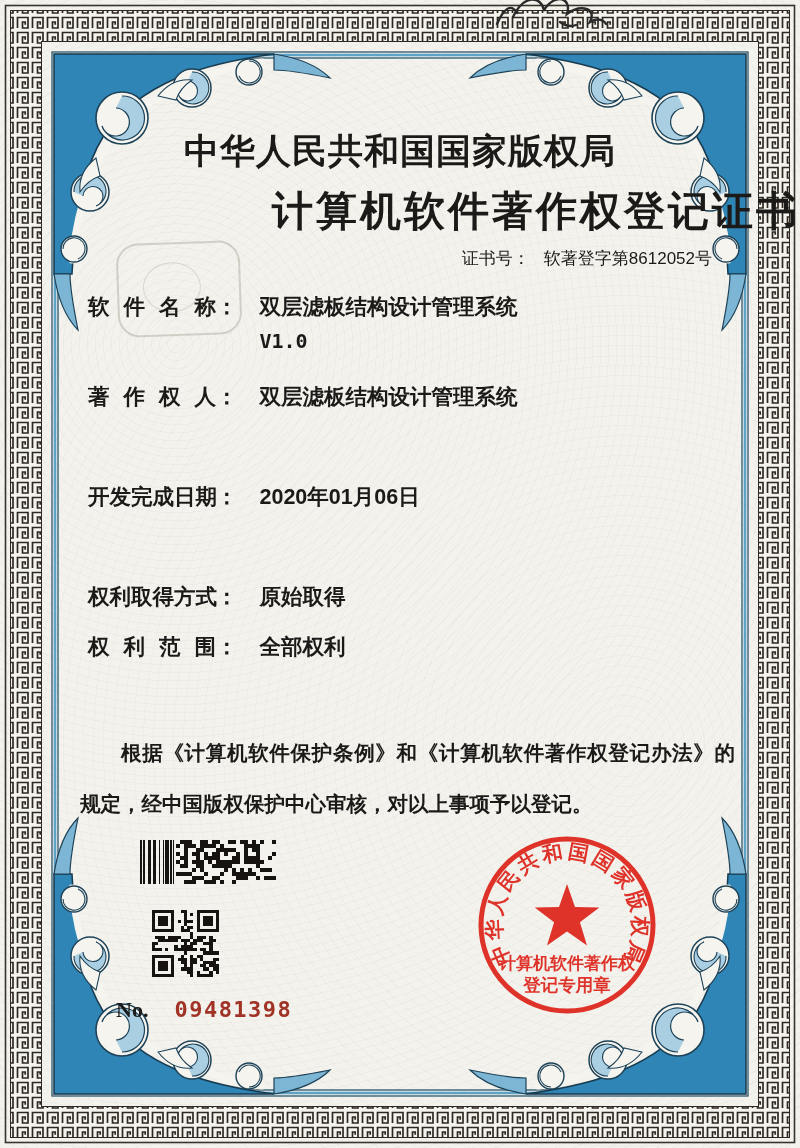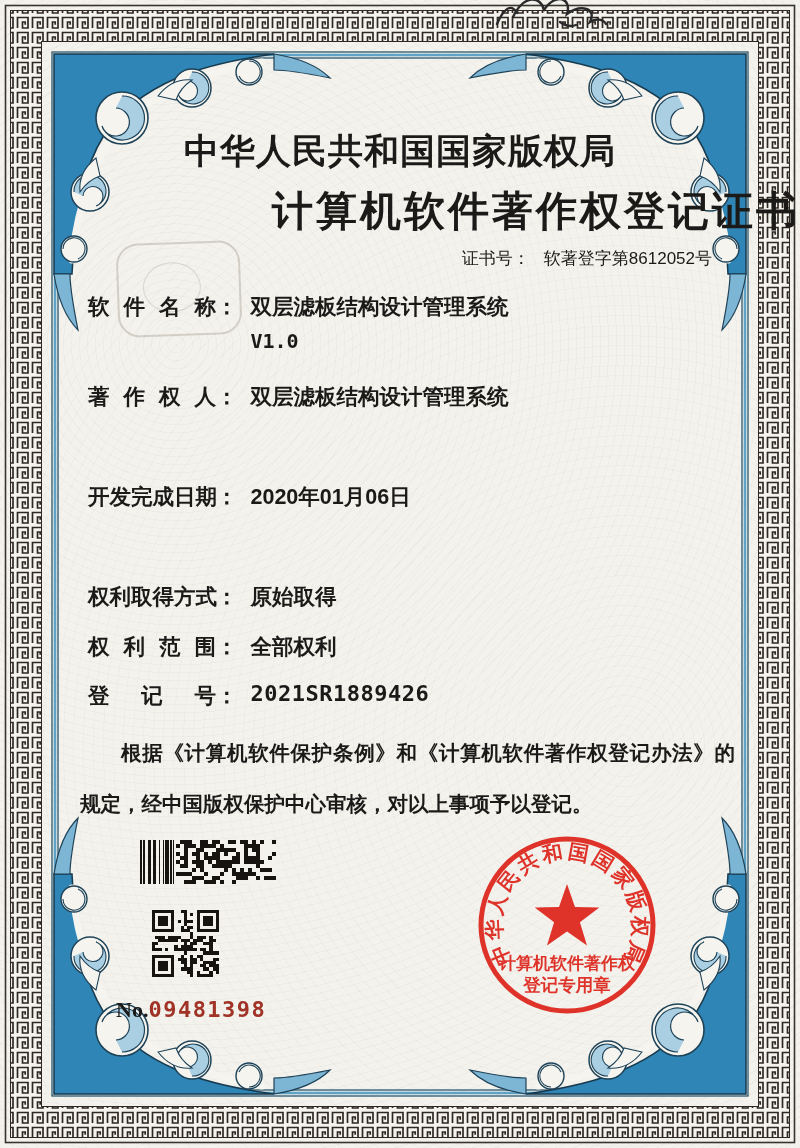--- a/index.html
+++ b/index.html
@@ -38,21 +38,21 @@
   }
   .certno-row{
     position:absolute;right:88px;top:247px;
     font-size:17px;font-weight:400;color:var(--ink);
   }
   .certno-row .certno-value{margin-left:14px}
 
   .frow{position:absolute;left:88px;color:var(--ink);font-size:21.5px;font-weight:700;white-space:nowrap}
   .frow .lab{display:inline-block;width:128px;text-align:justify;text-align-last:justify;vertical-align:top}
   .frow .colon{vertical-align:top}
-  .frow .val{margin-left:7px;font-weight:600;display:inline-block;vertical-align:top}
+  .frow .val{margin-left:16px;font-weight:600;display:inline-block;vertical-align:top}
   .frow .val .v2{display:block;margin-top:8px;font-family:"DejaVu Sans Mono","Liberation Mono",monospace;font-size:20px}
   .regno-val{font-family:"DejaVu Sans Mono","Liberation Mono",monospace;font-size:22px;letter-spacing:.5px}
 
   .row-name{top:292px}
   .row-owner{top:382px}
   .row-devdate{top:482px}
   .row-pubdate{top:532px}
   .row-acq{top:582px}
   .row-scope{top:632px}
   .row-regno{top:681px}
@@ -84,21 +84,21 @@
   .noise2d i.b{background:#161310}
 
   .qr{
     position:absolute;left:152px;top:910px;
     display:grid;grid-template-columns:repeat(21,3.2px);grid-auto-rows:3.2px;
   }
   .qr i.b{background:#161310}
 
   .serial-row{position:absolute;left:116px;top:997px;white-space:nowrap}
   .serial-prefix{font-family:"Liberation Serif","DejaVu Serif",serif;font-size:22px;font-weight:700;color:#1b1b1b}
-  .serial-number{margin-left:0;font-family:"DejaVu Sans Mono","Liberation Mono",monospace;
+  .serial-number{margin-left:26px;font-family:"DejaVu Sans Mono","Liberation Mono",monospace;
     font-size:22px;font-weight:700;color:var(--serial-red);letter-spacing:1.5px}
 
   .issue-date{
     position:absolute;left:487px;top:1001px;
     font-size:25px;font-weight:700;color:var(--ink);letter-spacing:1px;
   }
 </style>
 </head>
 <body>
 
@@ -202,24 +202,20 @@
     <div class="frow row-acq">
       <span class="lab">权利取得方式</span><span class="colon">：</span>
       <span class="val">原始取得</span>
     </div>
 
     <div class="frow row-scope">
       <span class="lab">权利范围</span><span class="colon">：</span>
       <span class="val">全部权利</span>
     </div>
 
-    <div class="frow row-regno">
-      <span class="lab">登记号</span><span class="colon">：</span>
-      <span class="val regno-val">2021SR1889426</span>
-    </div>
 
     <p class="statement">根据《计算机软件保护条例》和《计算机软件著作权登记办法》的规定，经中国版权保护中心审核，对以上事项予以登记。</p>
 
     <div class="barcode" id="barcode">
         <span class="bar" style="width: 2px;"></span>
         <span class="gap" style="width: 1px;"></span>
         <span class="bar" style="width: 2px;"></span>
         <span class="gap" style="width: 3px;"></span>
         <span class="bar" style="width: 3px;"></span>
         <span class="gap" style="width: 2px;"></span>

